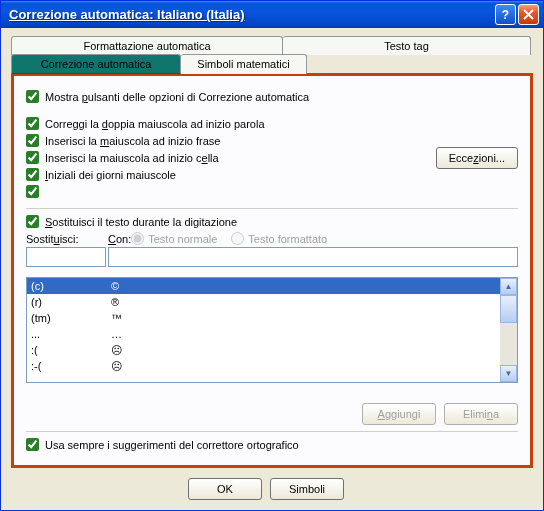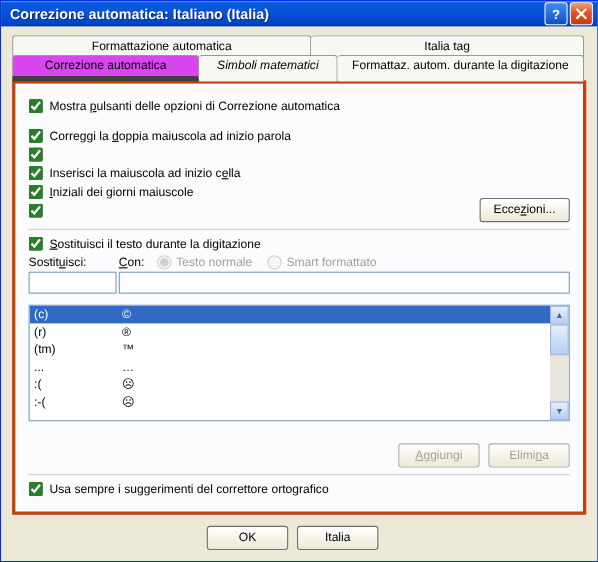--- a/index.html
+++ b/index.html
@@ -26,20 +26,21 @@
     display: flex;
     align-items: center;
     padding: 0 4px 0 8px;
     color: #fff;
   }
   .titlebar .title {
     font-weight: bold;
     font-size: 13px;
     flex: 1;
     text-shadow: 1px 1px 0 #0a2a7a;
+    text-decoration: underline;
   }
   .titlebar .btn {
     width: 21px;
     height: 21px;
     margin-left: 2px;
     border-radius: 3px;
     border: 1px solid #fff;
     display: flex;
     align-items: center;
     justify-content: center;
@@ -70,49 +71,49 @@
     background: #f7f7f3;
     padding: 3px 0;
     text-align: center;
     border-top-left-radius: 3px;
     border-top-right-radius: 3px;
     font-size: 11px;
     cursor: pointer;
     position: relative;
   }
   .tab.active {
-    background: #d946ef;
-    border-bottom: 5px solid #404040;
+    background: #0f766e;
+    border-bottom: 1px solid #404040;
     z-index: 2;
   }
   .tabrow.bottom { position: relative; z-index: 2; margin-bottom: -1px; }
   .tabrow.top .tab:first-child { width: 272px; }
   .tabrow.top .tab:last-child { width: 248px; border-left: none; }
   .tabrow.bottom .tab:nth-child(1) { width: 170px; }
-  .tabrow.bottom .tab:nth-child(2) { width: 126px; border-left: none; font-style: italic; }
+  .tabrow.bottom .tab:nth-child(2) { width: 126px; border-left: none; }
   .tabrow.bottom .tab:nth-child(3) { width: 224px; border-left: none; }
   .panel {
     border: 3px solid #c2410c;
     background: #fcfcfe;
     flex: 1;
     padding: 10px 12px;
     position: relative;
     z-index: 1;
   }
   .chk-row {
     display: flex;
     align-items: center;
     margin: 4px 0;
   }
   .chk-row input[type=checkbox] {
     margin: 0 6px 0 0;
     accent-color: #2a7e2a;
   }
   .chk-row label { cursor: default; }
-  .eccez-area { display:flex; align-items:flex-end; justify-content:space-between; }
+  .eccez-area { display:flex; align-items:center; justify-content:space-between; }
   .eccez-area .left { flex:1; }
   .winbtn {
     min-width: 74px;
     height: 22px;
     background: linear-gradient(to bottom,#fff,#ece9d8);
     border: 1px solid #707070;
     border-radius: 3px;
     font-size: 11px;
     font-family: Tahoma, sans-serif;
     padding: 0 12px;
@@ -127,21 +128,21 @@
     border: none;
     border-top: 1px solid #d0d0c8;
     margin: 6px 0;
   }
   .subst-lbls {
     display:flex;
     align-items:center;
     margin: 4px 0 2px 0;
   }
   .subst-lbls .l1 { width: 82px; }
-  .subst-lbls .l2 { margin-right: 12px; }
+  .subst-lbls .l2 { }
   .radio { display:inline-flex; align-items:flex-end; margin-right:14px; color:#a0a0a0;}
   .radio input { margin:0 4px 0 0; }
   .inputrow { display:flex; }
   .inputrow input[type=text] {
     height: 20px;
     border: 1px solid #7f9db9;
     font-size: 11px;
     padding: 0 4px;
     font-family: Tahoma,sans-serif;
   }
@@ -200,44 +201,44 @@
     <div class="btn close-btn">
       <svg width="11" height="11" viewBox="0 0 11 11">
           <path d="M1 1 L10 10 M10 1 L1 10" stroke="#fff" stroke-width="2"></path>
         </svg>
     </div>
   </div>
   <div class="client">
     <div class="tabs">
       <div class="tabrow top">
         <div class="tab">Formattazione automatica</div>
-        <div class="tab">Italia tag</div>
+        <div class="tab">Testo tag</div>
       </div>
       <div class="tabrow bottom">
         <div class="tab active">Correzione automatica</div>
         <div class="tab">Simboli matematici</div>
-        <div class="tab">Formattaz. autom. durante la digitazione</div>
       </div>
     </div>
 
     <div class="panel">
       <div class="chk-row">
         <input type="checkbox" checked="" style="">
         <label>Mostra <span class="u">p</span>ulsanti delle opzioni di Correzione automatica</label>
       </div>
       <div style="height:6px"></div>
 
       <div class="eccez-area">
         <div class="left">
           <div class="chk-row">
             <input type="checkbox" checked="" style="">
             <label>Correggi la <span class="u">d</span>oppia maiuscola ad inizio parola</label>
           </div>
           <div class="chk-row">
             <input type="checkbox" checked="" style="">
+            <label>Inserisci la <span class="u">m</span>aiuscola ad inizio frase</label>
           </div>
           <div class="chk-row">
             <input type="checkbox" checked="" style="">
             <label>Inserisci la maiuscola ad inizio c<span class="u">e</span>lla</label>
           </div>
           <div class="chk-row">
             <input type="checkbox" checked="" style="">
             <label><span class="u">I</span>niziali dei giorni maiuscole</label>
           </div>
           <div class="chk-row">
@@ -256,21 +257,21 @@
 
       <div class="subst-lbls">
         <span class="l1">Sostit<span class="u">u</span>isci:</span>
         <span class="l2"><span class="u">C</span>on:</span>
         <span class="radio">
           <input type="radio" checked="" disabled="" style="">
           <span>Testo normale</span>
         </span>
         <span class="radio">
           <input type="radio" disabled="" style="">
-          <span>Smart formattato</span>
+          <span>Testo formattato</span>
         </span>
       </div>
 
       <div class="inputrow">
         <input type="text" class="small" style="">
         <input type="text" class="big" style="">
       </div>
 
       <div class="listwrap">
         <div class="listcols" id="listcols">
@@ -315,16 +316,16 @@
       <hr class="sep">
 
       <div class="chk-row">
         <input type="checkbox" checked="" style="">
         <label>Usa sempre i su<span class="u">g</span>gerimenti del correttore ortografico</label>
       </div>
     </div>
 
     <div class="footer">
       <button class="winbtn">OK</button>
-      <button class="winbtn">Italia</button>
+      <button class="winbtn">Simboli</button>
     </div>
   </div>
 </div>
 
 </body></html>

